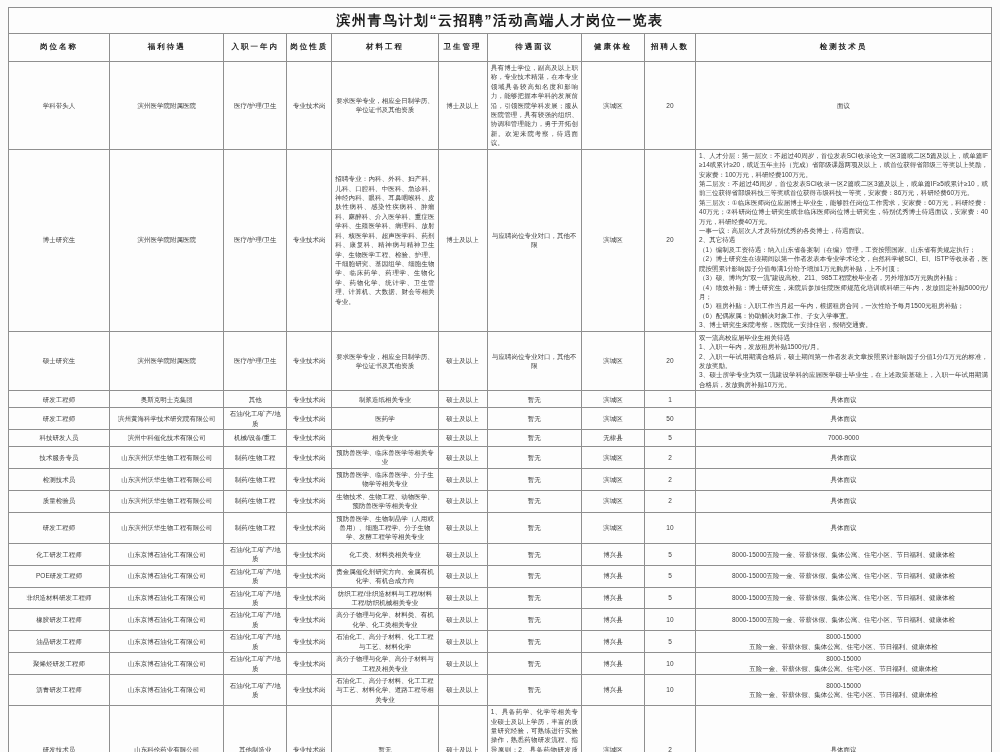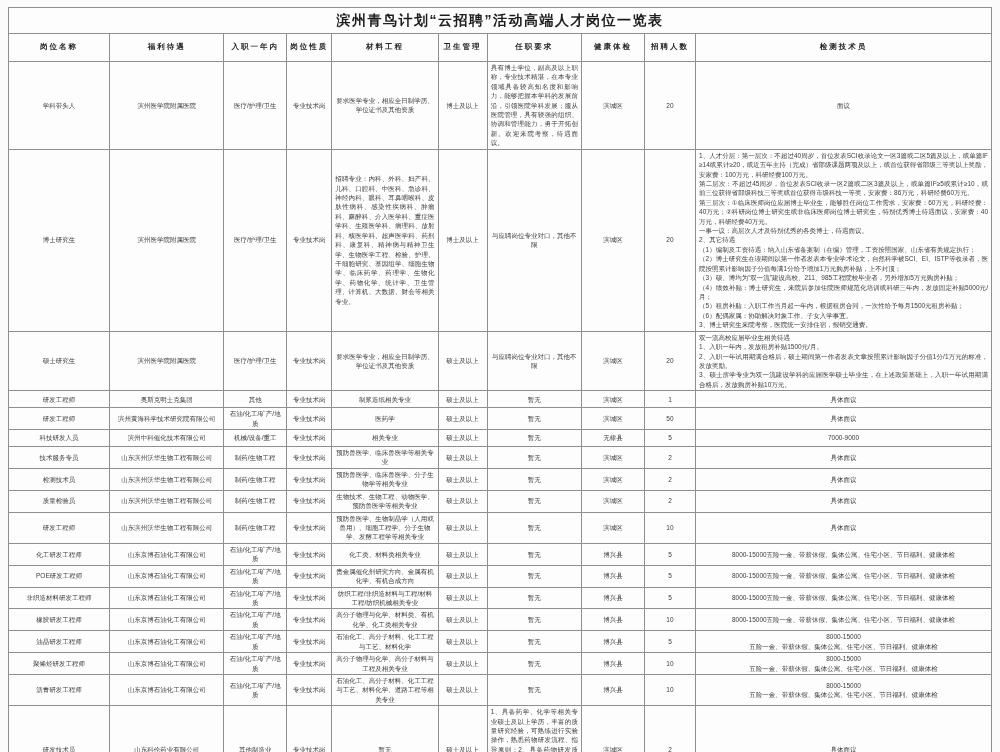--- a/index.html
+++ b/index.html
@@ -90,21 +90,21 @@
         <col class="col-9">
       </colgroup>
     <thead>
         <tr>
           <th>岗位名称</th>
           <th>福利待遇</th>
           <th>入职一年内</th>
           <th>岗位性质</th>
           <th>材料工程</th>
           <th>卫生管理</th>
-          <th>任职要求</th>
+          <th>待遇面议</th>
           <th>健康体检</th>
           <th>招聘人数</th>
           <th>检测技术员</th>
         </tr>
       </thead>
     <tbody>
         <tr>
           <td>学科带头人</td>
           <td>滨州医学院附属医院</td>
           <td>医疗/护理/卫生</td>

